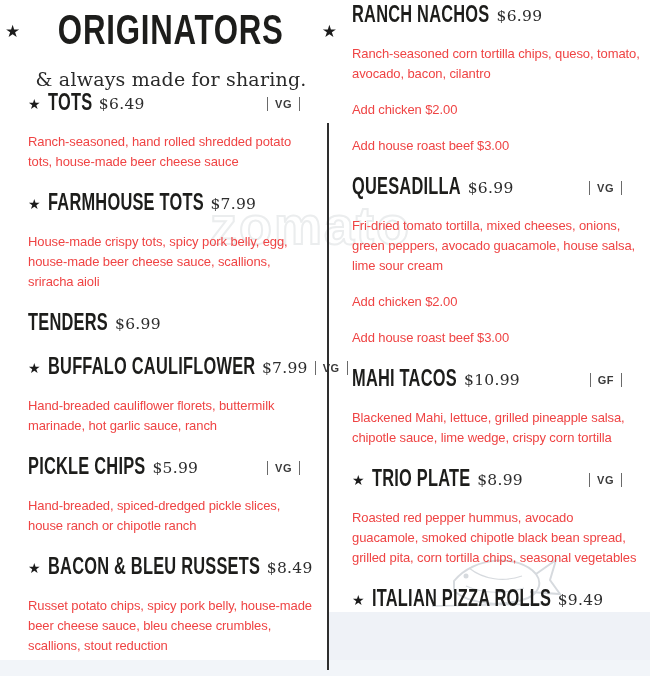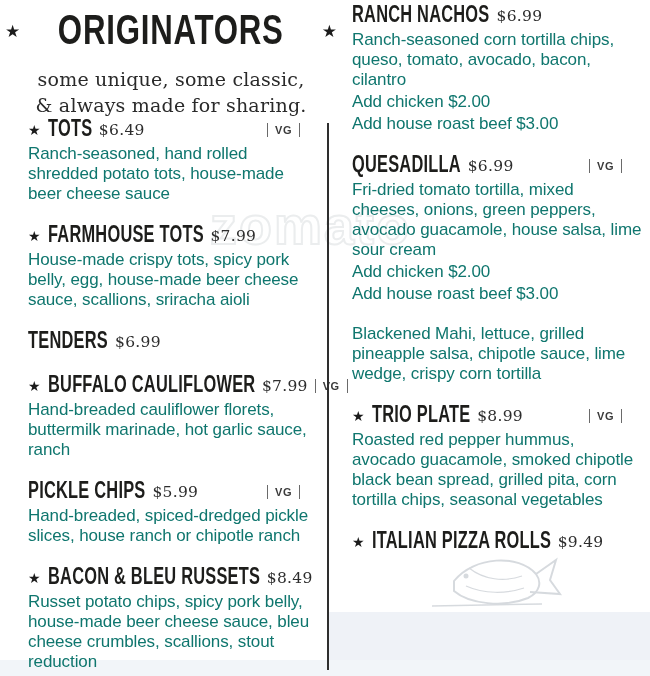--- a/index.html
+++ b/index.html
@@ -33,21 +33,21 @@
   .head-row { display:flex; align-items:flex-start; gap:7px; line-height:24px; }
   .star { font-size:14px; color:#1b1b1b; }
   .iname { font-weight:bold; font-size:21px; letter-spacing:.3px; white-space:nowrap;
            display:inline-block; transform:scale(0.78,1.12); transform-origin:left bottom; }
   .price { font-family:"DejaVu Serif", serif; font-size:15.5px; color:#2d2d2d; letter-spacing:.3px; }
   .badge { margin-left:auto; align-self:center; font-size:11px; font-weight:bold; color:#3a3a3a;
            border-left:1.5px solid #6a6a6a; border-right:1.5px solid #6a6a6a;
            padding:1px 7px; letter-spacing:.5px; line-height:12px; }
   .col-left  .badge { margin-right:14px; }
   .col-right .badge { margin-right:20px; }
-  .desc { font-size:17px; line-height:20px; color:#0f766e; margin-top:2px; letter-spacing:-.1px; }
+  .desc { font-size:13px; line-height:20px; color:#ef4444; margin-top:16px; letter-spacing:-.1px; }
 </style>
 </head>
 <body>
 
 <div class="page">
 
   <div class="band-right"></div>
   <div class="band-bottom"></div>
   <div class="watermark">zomato</div>
 
@@ -64,21 +64,20 @@
 
   <div class="divider"></div>
 
   <div class="col col-left">
     <div class="title-row">
       <span class="title-star">★</span>
       <span class="title-text">ORIGINATORS</span>
       <span class="title-star">★</span>
     </div>
     <div class="subtitle">
-      <div>some unique, some classic,</div>
       <div>&amp; always made for sharing.</div>
     </div>
 
     <div class="item">
       <div class="head-row">
         <span class="star auto-hide">★</span>
         <span class="iname condensed" style="margin-right: -12.54px;">TOTS</span>
         <span class="price">$6.49</span>
         <span class="badge auto-hide">VG</span>
       </div>
@@ -155,20 +154,26 @@
         <span class="iname condensed" style="margin-right: -30.8px;">QUESADILLA</span>
         <span class="price">$6.99</span>
         <span class="badge auto-hide">VG</span>
       </div>
       <div class="desc">Fri-dried tomato tortilla, mixed cheeses, onions, green peppers, avocado guacamole, house salsa, lime sour cream</div>
       <div class="desc">Add chicken $2.00</div>
       <div class="desc">Add house roast beef $3.00</div>
     </div>
 
     <div class="item">
+      <div class="head-row">
+
+        <span class="iname condensed" style="margin-right: -29.48px;">MAHI TACOS</span>
+        <span class="price">$10.99</span>
+        <span class="badge auto-hide">GF</span>
+      </div>
       <div class="desc">Blackened Mahi, lettuce, grilled pineapple salsa, chipotle sauce, lime wedge, crispy corn tortilla</div>
     </div>
 
     <div class="item">
       <div class="head-row">
         <span class="star auto-hide">★</span>
         <span class="iname condensed" style="margin-right: -27.72px;">TRIO PLATE</span>
         <span class="price">$8.99</span>
         <span class="badge auto-hide">VG</span>
       </div>

